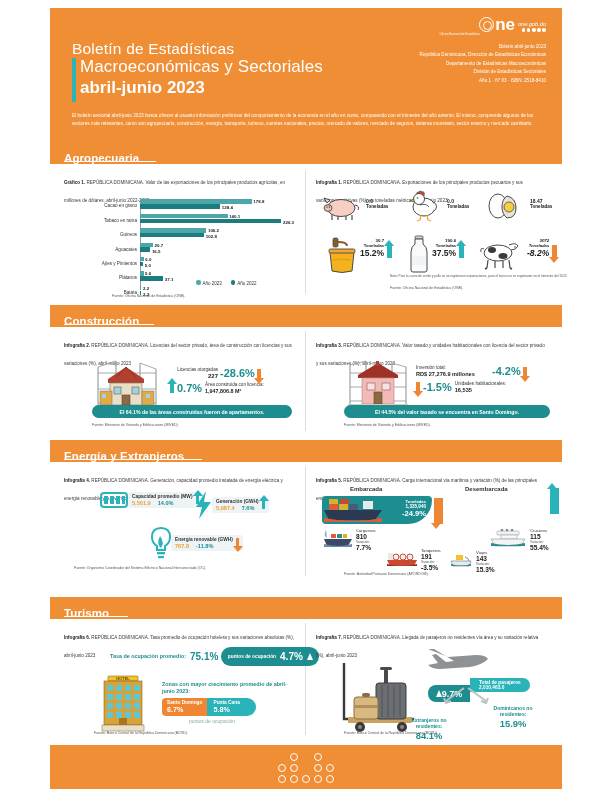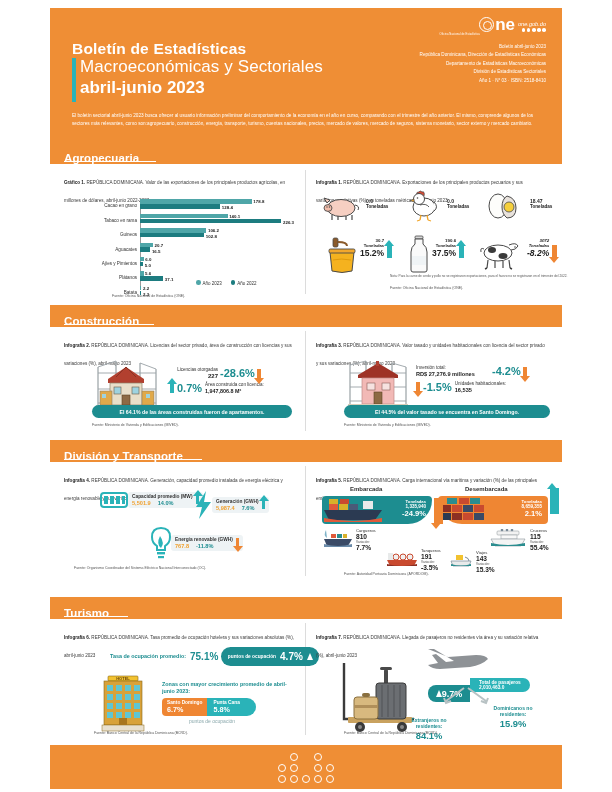--- a/index.html
+++ b/index.html
@@ -9,21 +9,21 @@
     background: #ffffff;
     overflow: hidden;
   }
   .page { position: relative; width: 612px; height: 792px; background:#fff; }
 
   
   .header {
     position:absolute; left:50px; top:8px; width:512px; height:140px;
     background:#ef8e35;
   }
-  .hdr-line1 { font-size:15.5px; color:#ffffff; font-weight:700; letter-spacing:.2px; }
+  .hdr-line1 { font-size:15.5px; color:#ffffff; font-weight:400; letter-spacing:.2px; }
   .hdr-accent { position:absolute; left:22px; top:50px; width:4px; height:44px; background:#2ab3b8; }
   .hdr-line2 { position:absolute; left:30px; top:49px; font-size:17px; font-weight:normal; color:#fff; letter-spacing:.1px;}
   .hdr-line3 { position:absolute; left:30px; top:70px; font-size:17px; font-weight:bold; color:#fff; }
   .hdr-intro {
     position:absolute; left:22px; top:104px; width:470px;
     font-size:4.7px; line-height:1.75; color:#ffffff; text-align:left;
   }
 
   .logo-block { position:absolute; right:16px; top:9px; text-align:right; }
   .logo-row { display:flex; align-items:flex-end; justify-content:flex-end; gap:3px;}
@@ -427,21 +427,21 @@
         </div>
       </div>
     </div>
 
     <div class="pill" style="left:294px;top:78px;width:206px;height:13px;position:absolute;font-size:5.2px;">El 44.5% del valor tasado se encuentra en Santo Domingo.</div>
     <div class="src" style="position:absolute;left:294px;top:96px;">Fuente: Ministerio de Vivienda y Edificaciones (MIVED).</div>
   </div>
 
   <div class="sec-banner" style="top:440px;">
     <div class="tab">
-        <span class="tab-title">División y Transporte</span>
+        <span class="tab-title">Energía y Extranjeros</span>
       </div>
     <div class="sec-underline" style="width:138px;"></div>
   </div>
 
   <div class="panel" style="left:50px;top:462px;width:512px;height:118px;">
     <div class="panel-div" style="left:255px;top:4px;height:110px;"></div>
 
     <div style="position:absolute;left:14px;top:6px;width:232px;">
       <span class="fig-label"><b>Infografía 4.</b>
       <span>REPÚBLICA DOMINICANA. Generación, capacidad promedio instalada de energía eléctrica y energía renovable y sus variaciones relativas (%), abril-junio 2023</span></span>
@@ -524,40 +524,20 @@
         <path d="M1 12 l58 0 l-7 10 l-46 0z" fill="#2b3a52"></path>
         <path d="M1 20 q30 6 58 0 l0 4 l-58 0z" fill="#e05a3a"></path>
       </svg>
       <div style="position:absolute;right:6px;top:3px;text-align:right;color:#fff;">
         <div style="font-size:4.2px;font-weight:bold;">Toneladas</div>
         <div style="font-size:4.6px;font-weight:bold;">1,335,940</div>
         <div style="font-size:7.6px;font-weight:bold;">-24.9%</div>
       </div>
     </div>
 
-    <div style="position:absolute;left:388px;top:34px;width:110px;height:28px;background:#ef8633;border-radius:5px 5px 5px 30px;">
-      <svg width="64" height="26" viewBox="0 0 64 26" style="position:absolute;left:1px;top:1px;">
-        <rect x="2" y="8" width="10" height="7" fill="#8c2f23"></rect>
-          <rect x="13" y="8" width="10" height="7" fill="#c94a2f"></rect>
-        <rect x="24" y="8" width="10" height="7" fill="#3a4a66"></rect>
-          <rect x="35" y="8" width="10" height="7" fill="#c94a2f"></rect>
-        <rect x="2" y="16" width="10" height="7" fill="#2b3a52"></rect>
-          <rect x="13" y="16" width="10" height="7" fill="#8c2f23"></rect>
-        <rect x="24" y="16" width="10" height="7" fill="#c94a2f"></rect>
-          <rect x="35" y="16" width="10" height="7" fill="#3a4a66"></rect>
-        <rect x="8" y="1" width="10" height="6" fill="#2b8d8f"></rect>
-          <rect x="20" y="1" width="10" height="6" fill="#c94a2f"></rect>
-        <rect x="31" y="1" width="10" height="6" fill="#2b8d8f"></rect>
-      </svg>
-      <div style="position:absolute;right:6px;top:3px;text-align:right;color:#fff;">
-        <div style="font-size:4.2px;font-weight:bold;">Toneladas</div>
-        <div style="font-size:4.6px;font-weight:bold;">8,659,355</div>
-        <div style="font-size:7.6px;font-weight:bold;">2.1%</div>
-      </div>
-    </div>
 
     <div class="ad" style="position:absolute;left:384px;top:36px;width:9px;height:26px;"></div>
     <div class="au" style="position:absolute;left:500px;top:26px;width:9px;height:26px;"></div>
 
     <div style="position:absolute;left:272px;top:66px;display:flex;align-items:center;gap:2px;">
       <svg width="32" height="22" viewBox="0 0 32 22">
         <rect x="9" y="5" width="5" height="4" fill="#e05a3a"></rect>
           <rect x="15" y="5" width="5" height="4" fill="#2b8d8f"></rect>
         <rect x="21" y="5" width="4" height="4" fill="#d8b12a"></rect>
         <path d="M4 1 q-3 5 1 8" fill="#7fb3c8"></path>

